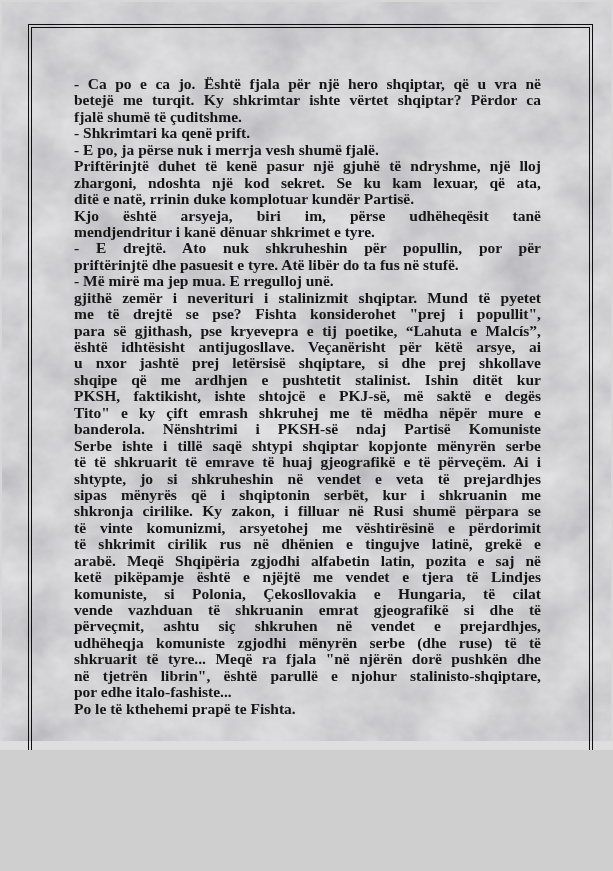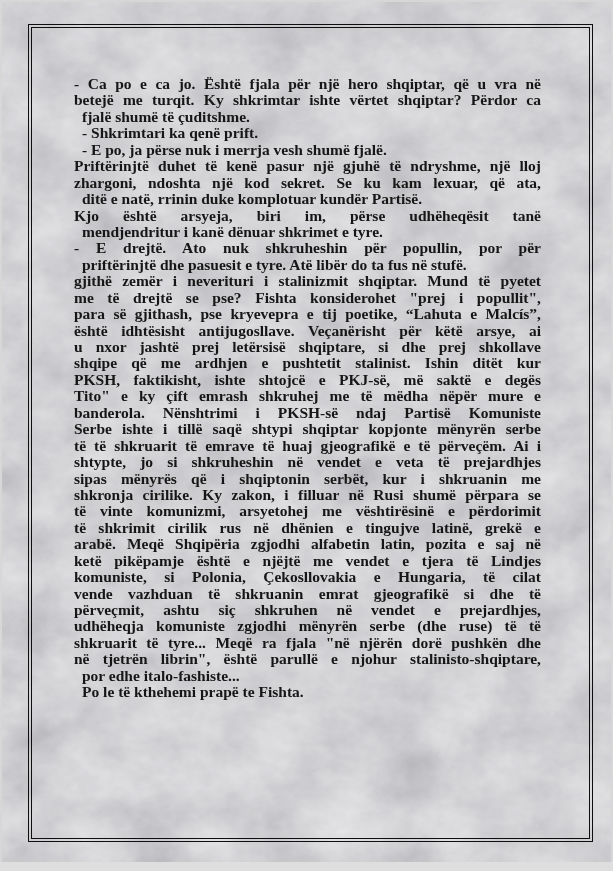--- a/index.html
+++ b/index.html
@@ -1,21 +1,21 @@
 <!DOCTYPE html>
 <html><head>
 <meta charset="utf-8">
 <style>
   html, body { margin: 0; padding: 0; }
   body { background: #cfcfcf; font-family: "Liberation Serif", serif; }
 
   .page {
     position: relative;
     width: 613px;
-    height: 871px;
+    height: 750px;
     overflow: hidden;
     background: #e9e9eb;
   }
 
   .marble {
     position: absolute;
     left: 0; top: 0;
     width: 613px; height: 871px;
     display: block;
   }
@@ -59,21 +59,20 @@
     -webkit-font-smoothing: antialiased;
   }
 
   .tline {
     height: 16.45px;
     text-align: justify;
     text-align-last: justify;
   }
   .tline.last {
     text-align-last: left;
-    margin-left: 8px;
   }
 </style>
 </head>
 <body>
 
 <div class="page">
 
   <svg class="marble" width="613" height="871" viewBox="0 0 613 871" aria-hidden="true">
     <defs>
       <filter id="marbleF" x="0" y="0" width="100%" height="100%">
@@ -127,20 +126,23 @@
       </div>
       <div>
         <div class="tline">Kjo është arsyeja, biri im, përse udhëheqësit tanë</div>
         <div class="tline last">mendjendritur i kanë dënuar shkrimet e tyre.</div>
       </div>
       <div>
         <div class="tline">- E drejtë. Ato nuk shkruheshin për popullin, por për</div>
         <div class="tline last">priftërinjtë dhe pasuesit e tyre. Atë libër do ta fus në stufë.</div>
       </div>
       <div>
+        <div class="tline last">- Më mirë ma jep mua. E rregulloj unë.</div>
+      </div>
+      <div>
         <div class="tline">gjithë zemër i neverituri i stalinizmit shqiptar. Mund të pyetet</div>
         <div class="tline">me të drejtë se pse? Fishta konsiderohet "prej i popullit",</div>
         <div class="tline">para së gjithash, pse kryevepra e tij poetike, “Lahuta e Malcís”,</div>
         <div class="tline">është idhtësisht antijugosllave. Veçanërisht për këtë arsye, ai</div>
         <div class="tline">u nxor jashtë prej letërsisë shqiptare, si dhe prej shkollave</div>
         <div class="tline">shqipe që me ardhjen e pushtetit stalinist. Ishin ditët kur</div>
         <div class="tline">PKSH, faktikisht, ishte shtojcë e PKJ-së, më saktë e degës</div>
         <div class="tline">Tito" e ky çift emrash shkruhej me të mëdha nëpër mure e</div>
         <div class="tline">banderola. Nënshtrimi i PKSH-së ndaj Partisë Komuniste</div>
         <div class="tline">Serbe ishte i tillë saqë shtypi shqiptar kopjonte mënyrën serbe</div>

